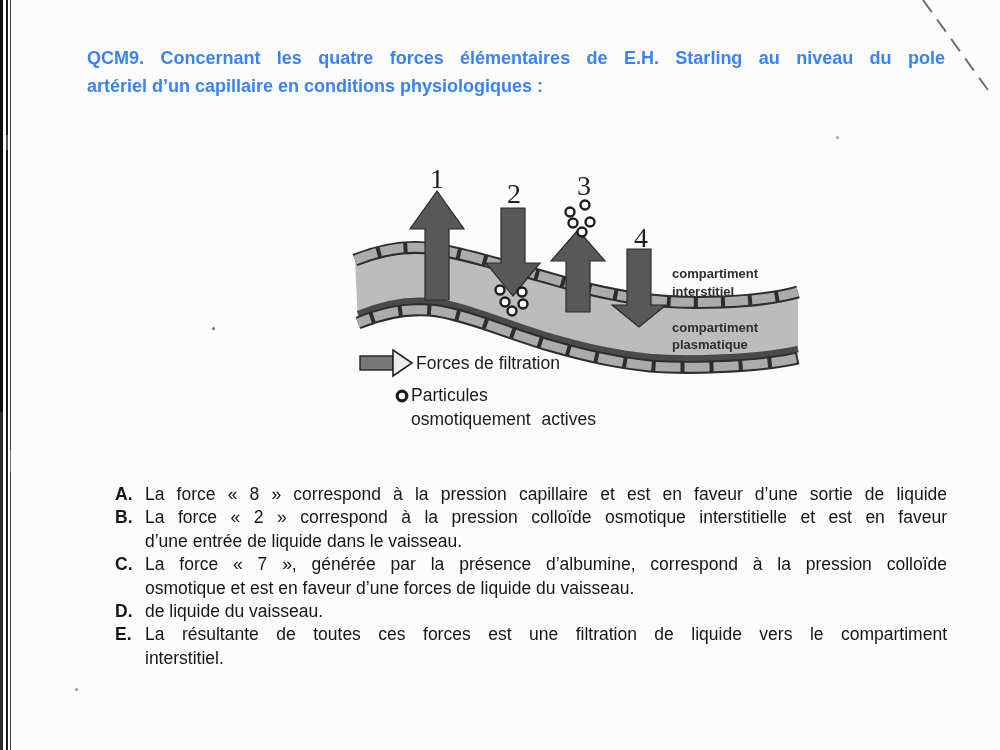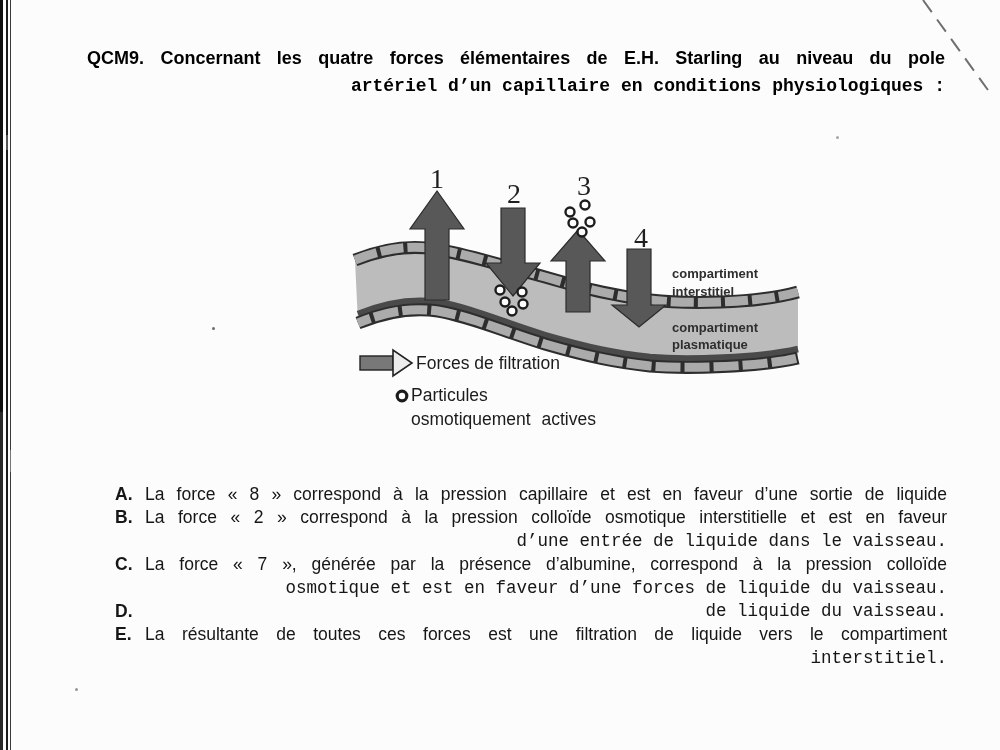--- a/index.html
+++ b/index.html
@@ -11,24 +11,24 @@
   
   .edge { position:absolute; top:0; height:750px; }
   .edge.e1 { left:0;  width:3px; background:linear-gradient(to bottom,#101010 0 55%, #2a2a2a 55% 100%); }
   .edge.e2 { left:6px; width:2px; background:linear-gradient(to bottom,#1c1c1c 0 18%, #555 18% 20%, #1c1c1c 20% 100%); }
   .edge.e3 { left:10px; width:1px; background:linear-gradient(to bottom,#3a3a3a 0 60%, #777 60% 63%, #3a3a3a 63% 100%); }
   .scratch { position:absolute; left:905px; top:0; }
   .speck { position:absolute; width:3px; height:3px; border-radius:50%; background:#6b6b6b; }
   
   .title {
     position:absolute; left:87px; top:44px; width:858px;
-    font-size:18px; font-weight:bold; line-height:28px; color:#000000;
+    font-size:18px; font-weight:bold; line-height:28px; color:#3b82f6;
   }
   .jline { display:block; text-align:justify; text-align-last:justify; }
-  .lline { display:block; text-align:right;font-family:Liberation Mono, monospace; }
+  .lline { display:block; text-align:left; }
   
   .diagram { position:absolute; left:350px; top:155px; }
   .num  { font:28px "Liberation Serif", serif; fill:#1f1f1f; }
   .comp { font:bold 13px "Liberation Sans", sans-serif; fill:#2e2e2e; }
   .leg  { font:17.5px "Liberation Sans", sans-serif; fill:#1b1b1b; }
   
   .options {
     position:absolute; left:115px; top:483px; width:832px;
     font-size:17.5px; line-height:23.4px; color:#161616;
   }

